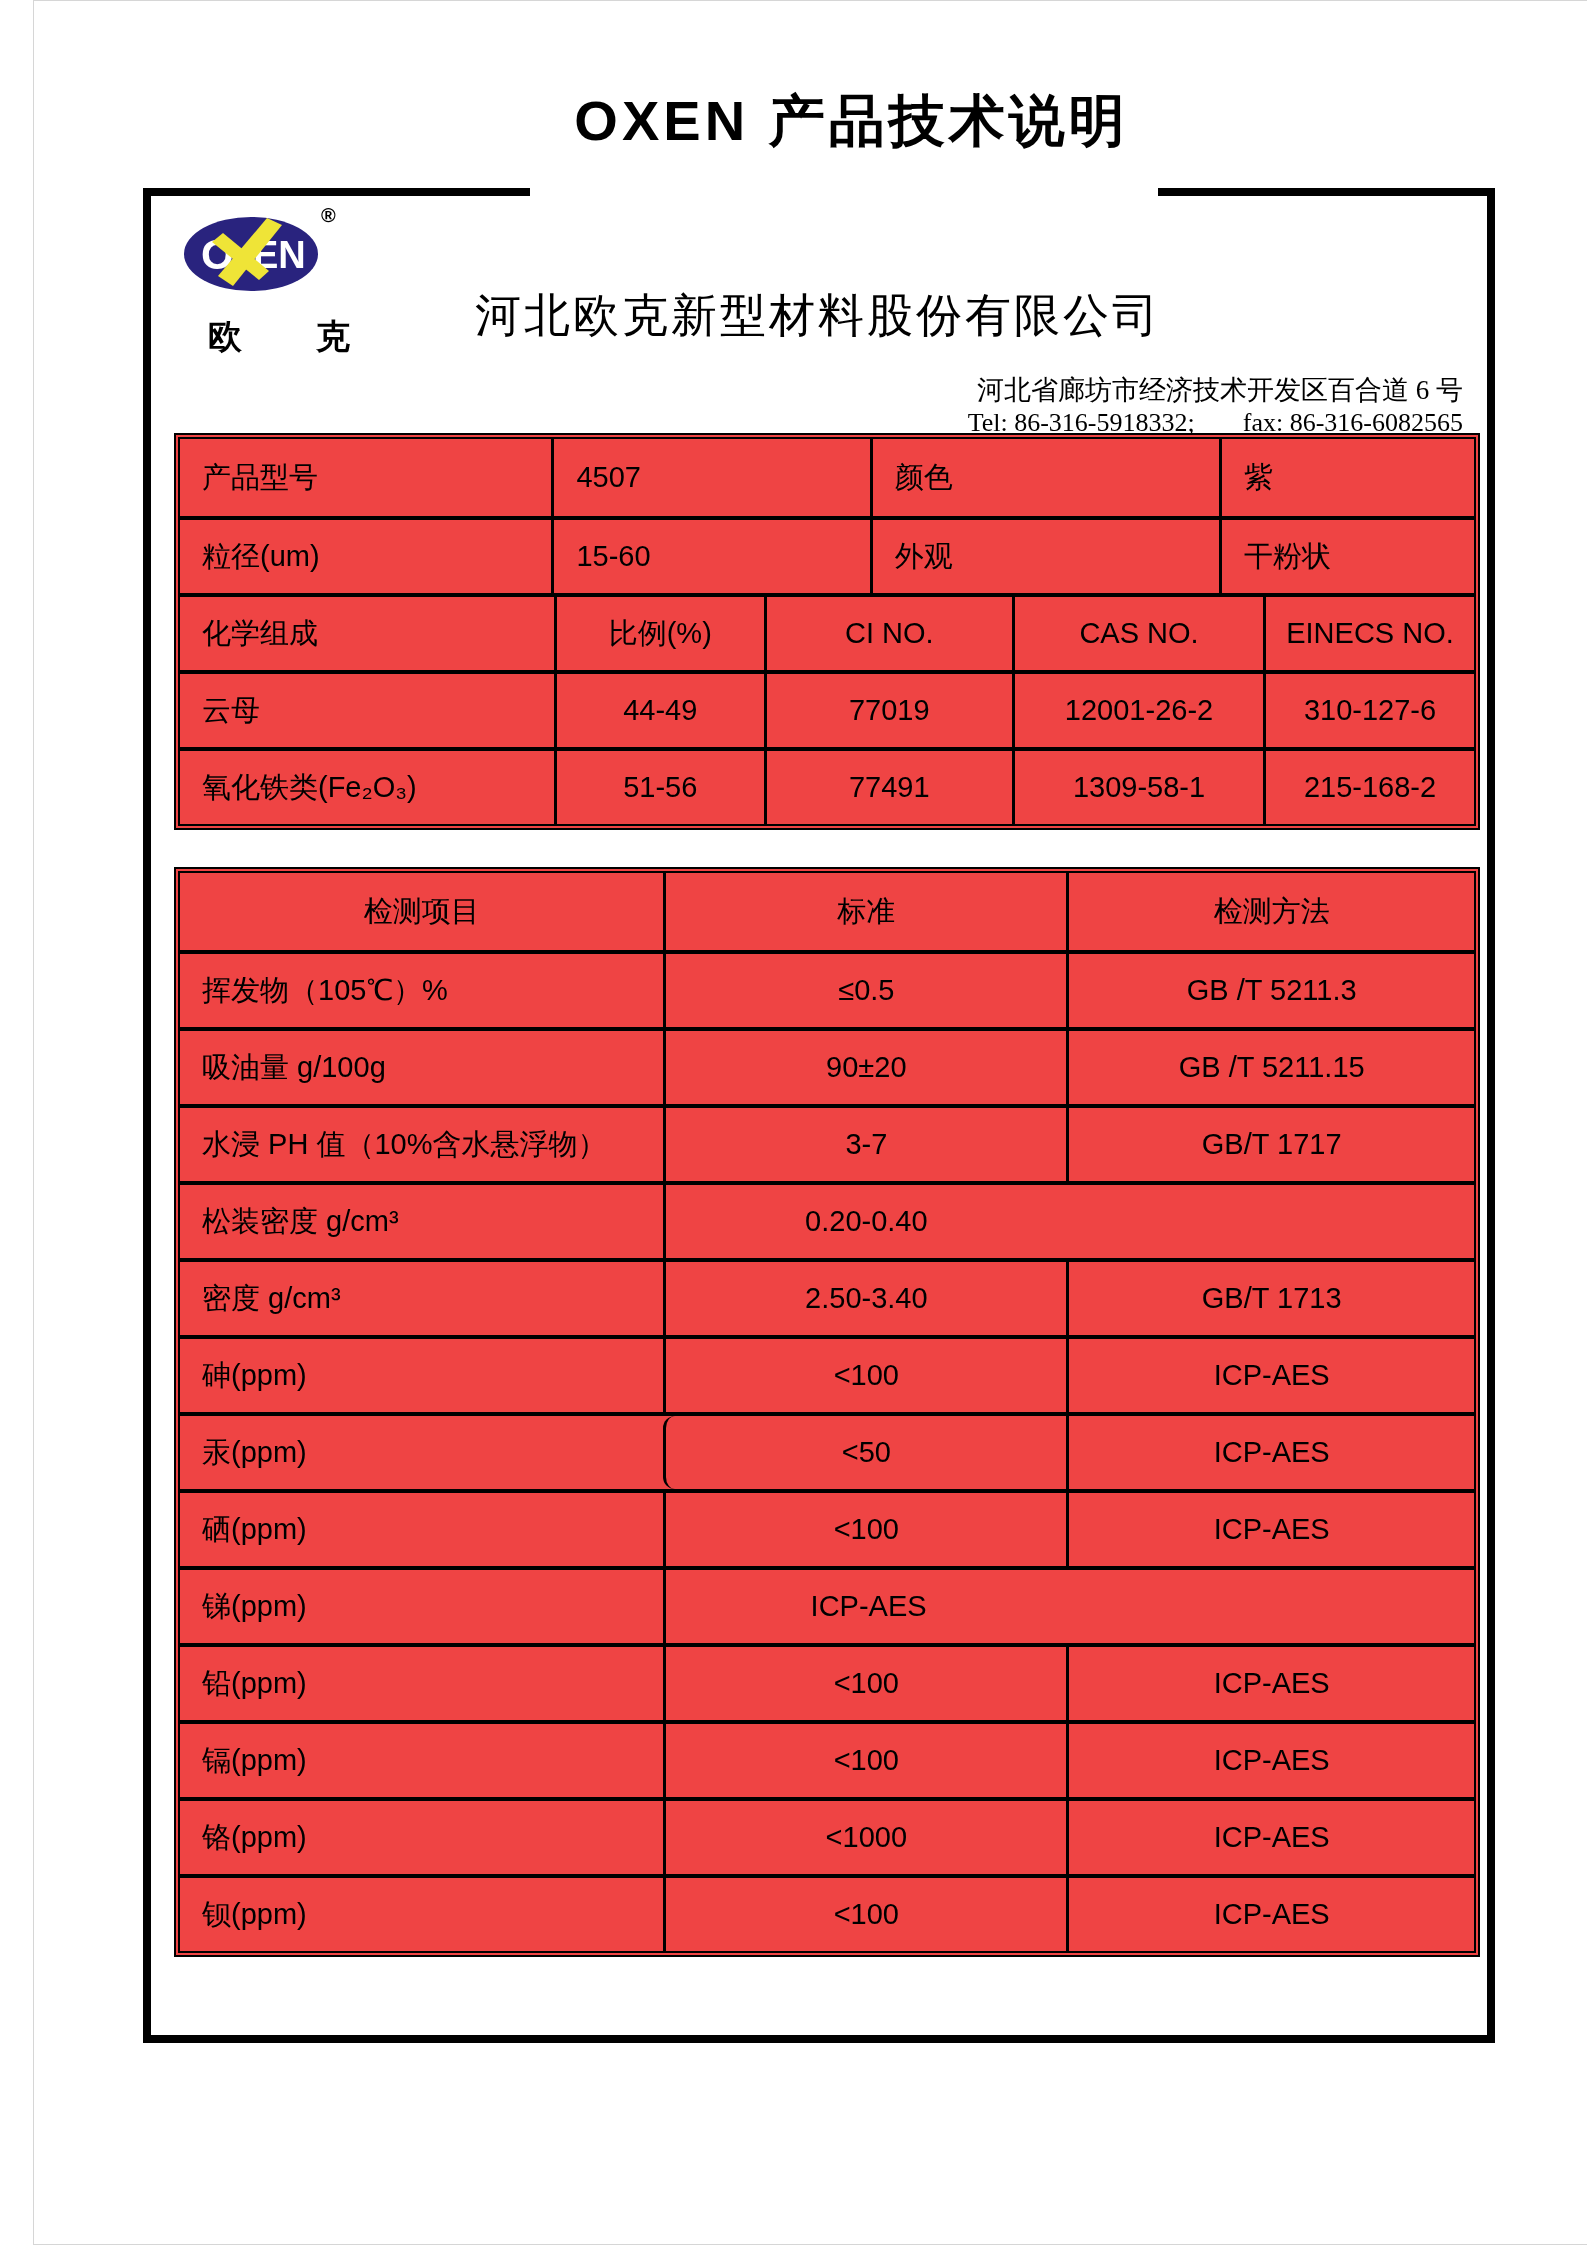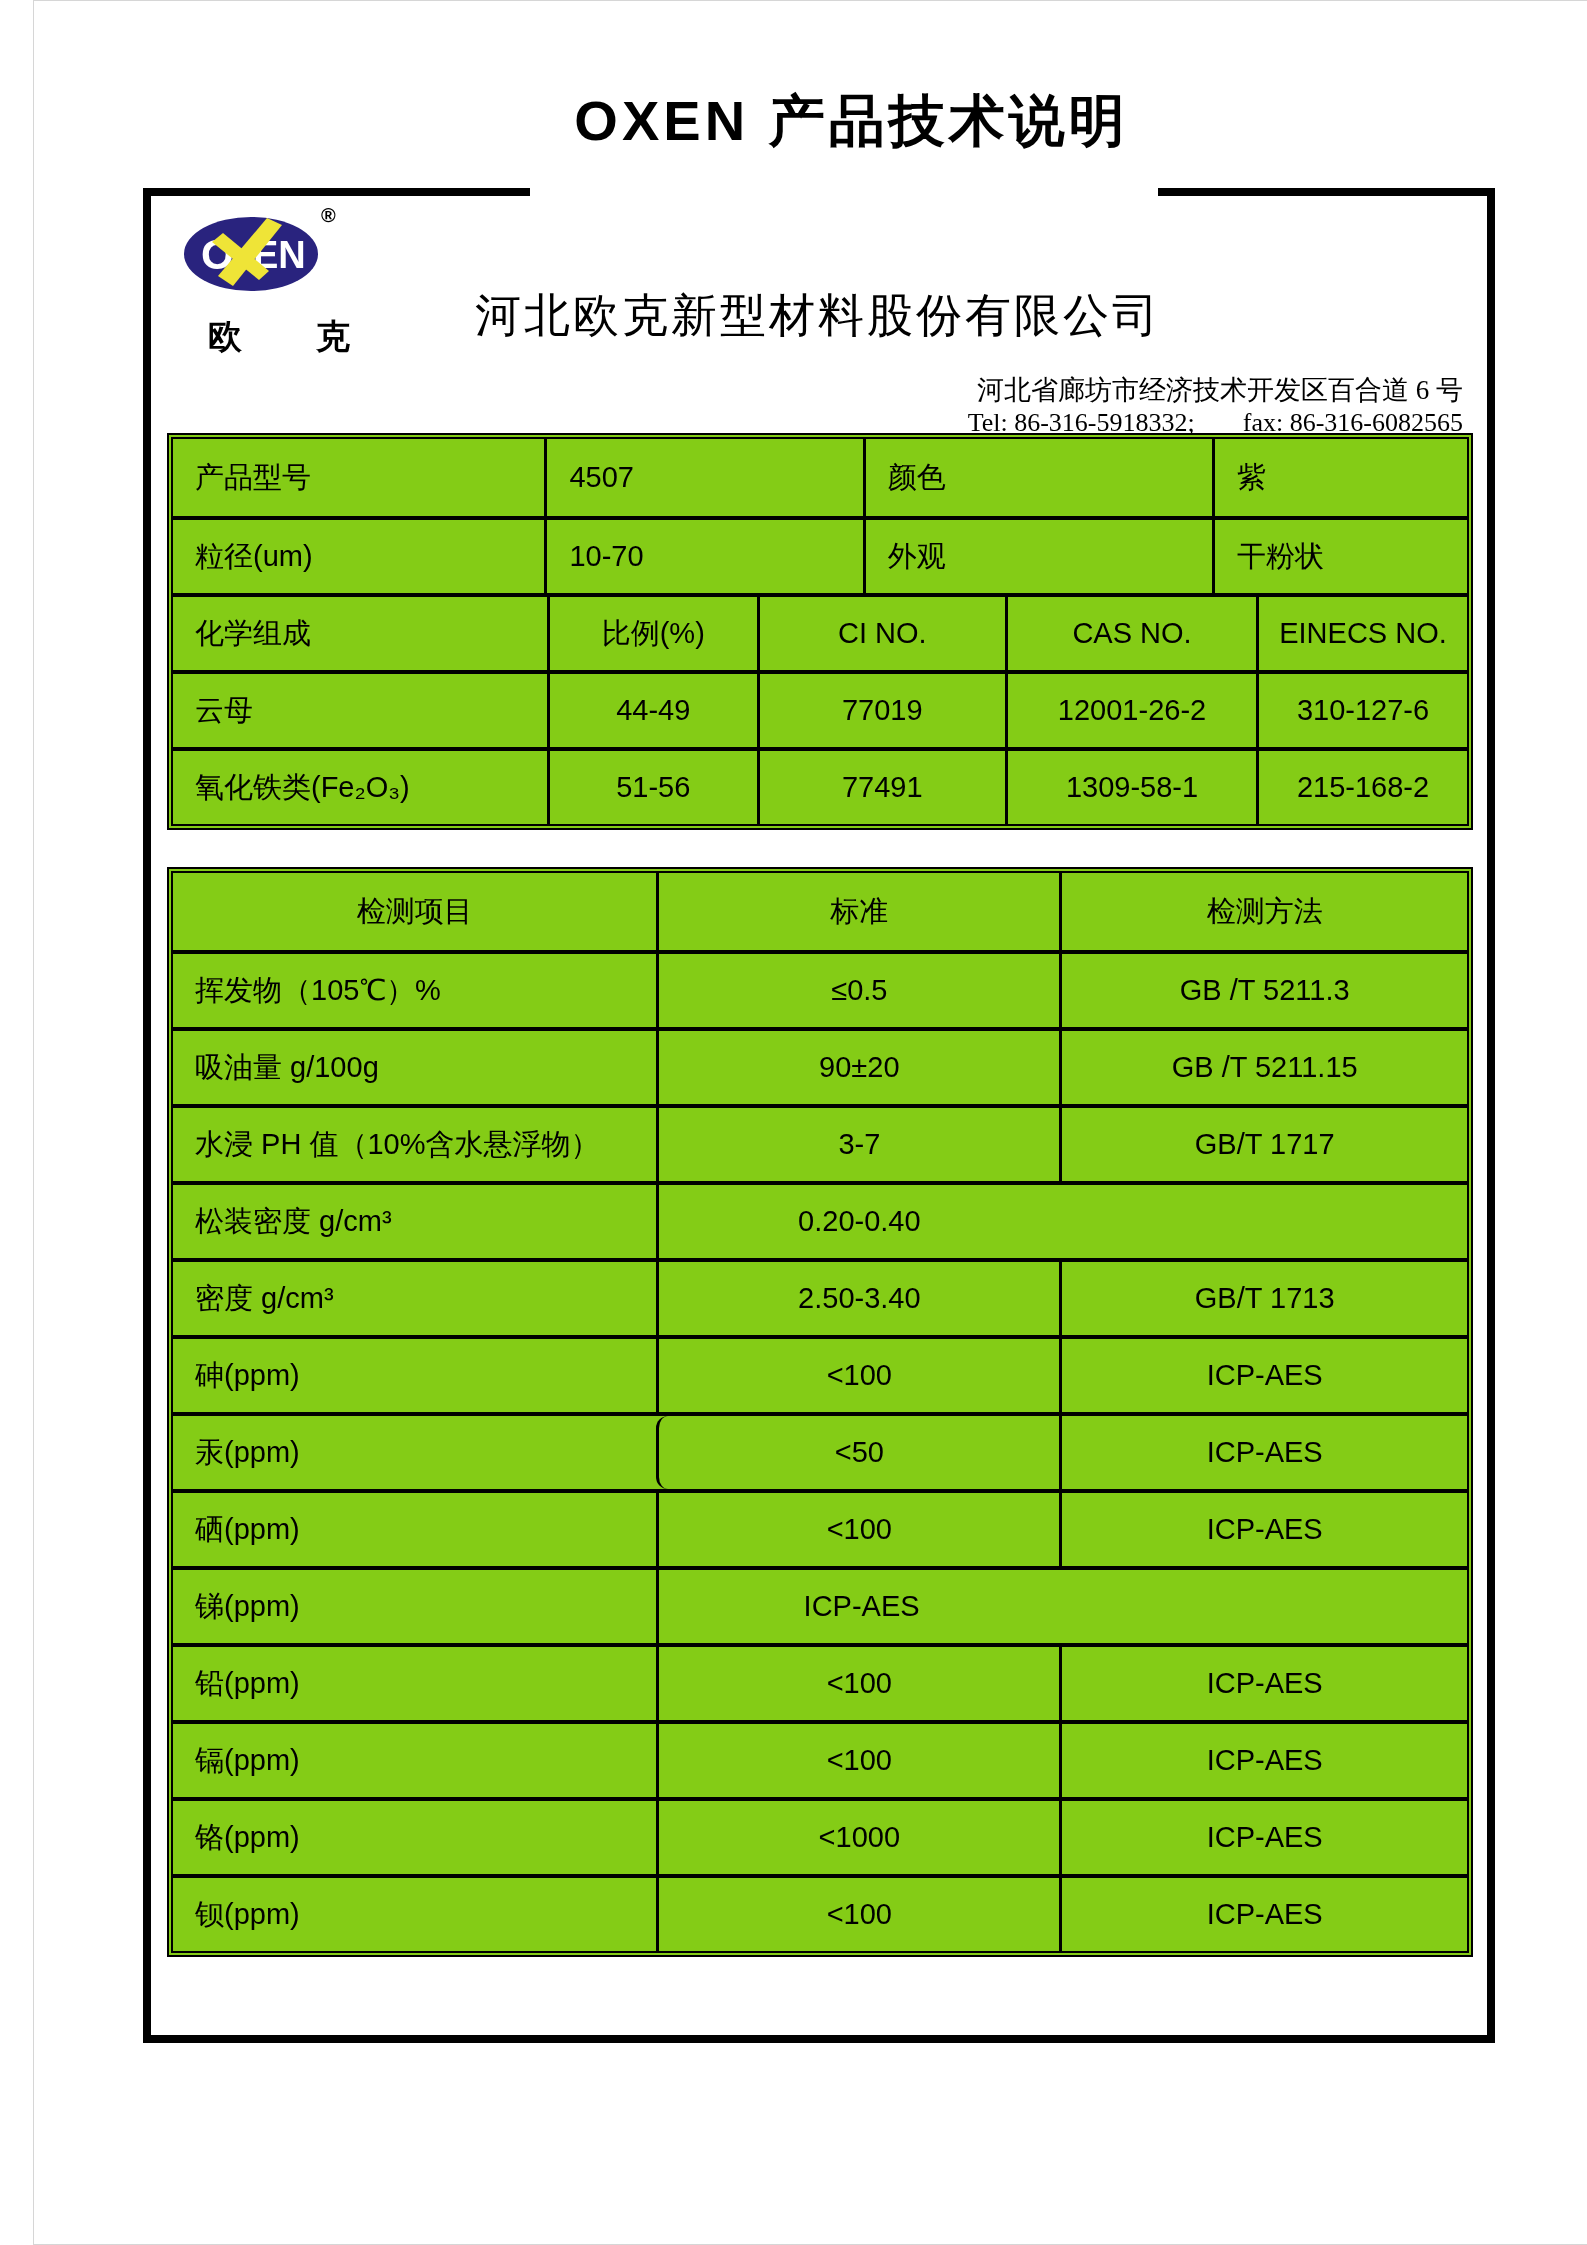--- a/index.html
+++ b/index.html
@@ -50,25 +50,25 @@
     font-family:"Liberation Serif", serif;
   }
   .address-block {
     position:absolute; right:24px; top:178px;
     text-align:right;
     font-family:"Liberation Serif", serif;
   }
   .address-line1 { font-size:27px; line-height:33px; white-space:nowrap; }
   .address-line2 { font-size:26px; line-height:31px; display:flex; justify-content:flex-end; gap:48px; white-space:nowrap; }
   .dtable {
-    position:absolute; left:16px;
+    position:absolute; left:23px;
     width:1306px;
     border:6px double #000;
     box-sizing:border-box;
-    background:#84cc16;
+    background:#ef4444;
   }
   .t-product { top:237px; }
   .t-test { top:671px; }
   .trow { display:flex; height:77px; box-sizing:border-box; }
   .trow + .trow { border-top:4px solid #000; }
   .tcell {
     display:flex; align-items:center;
     box-sizing:border-box;
     font-size:29px;
     white-space:nowrap;
@@ -115,21 +115,21 @@
 
     <div class="dtable t-product" id="productTable">
         <div class="trow">
           <div class="tcell al" style="width: 28.7%;">产品型号</div>
           <div class="tcell al" style="width: 24.6%;">4507</div>
           <div class="tcell al" style="width: 27%;">颜色</div>
           <div class="tcell al" style="width: 19.7%;">紫</div>
         </div>
         <div class="trow">
           <div class="tcell al" style="width: 28.7%;">粒径(um)</div>
-          <div class="tcell al" style="width: 24.6%;">10-70</div>
+          <div class="tcell al" style="width: 24.6%;">15-60</div>
           <div class="tcell al" style="width: 27%;">外观</div>
           <div class="tcell al" style="width: 19.7%;">干粉状</div>
         </div>
         <div class="trow">
           <div class="tcell al" style="width: 28.9%;">化学组成</div>
           <div class="tcell ac" style="width: 16.2%;">比例(%)</div>
           <div class="tcell ac" style="width: 19.2%;">CI NO.</div>
           <div class="tcell ac" style="width: 19.4%;">CAS NO.</div>
           <div class="tcell ac" style="width: 16.3%;">EINECS NO.</div>
         </div>

